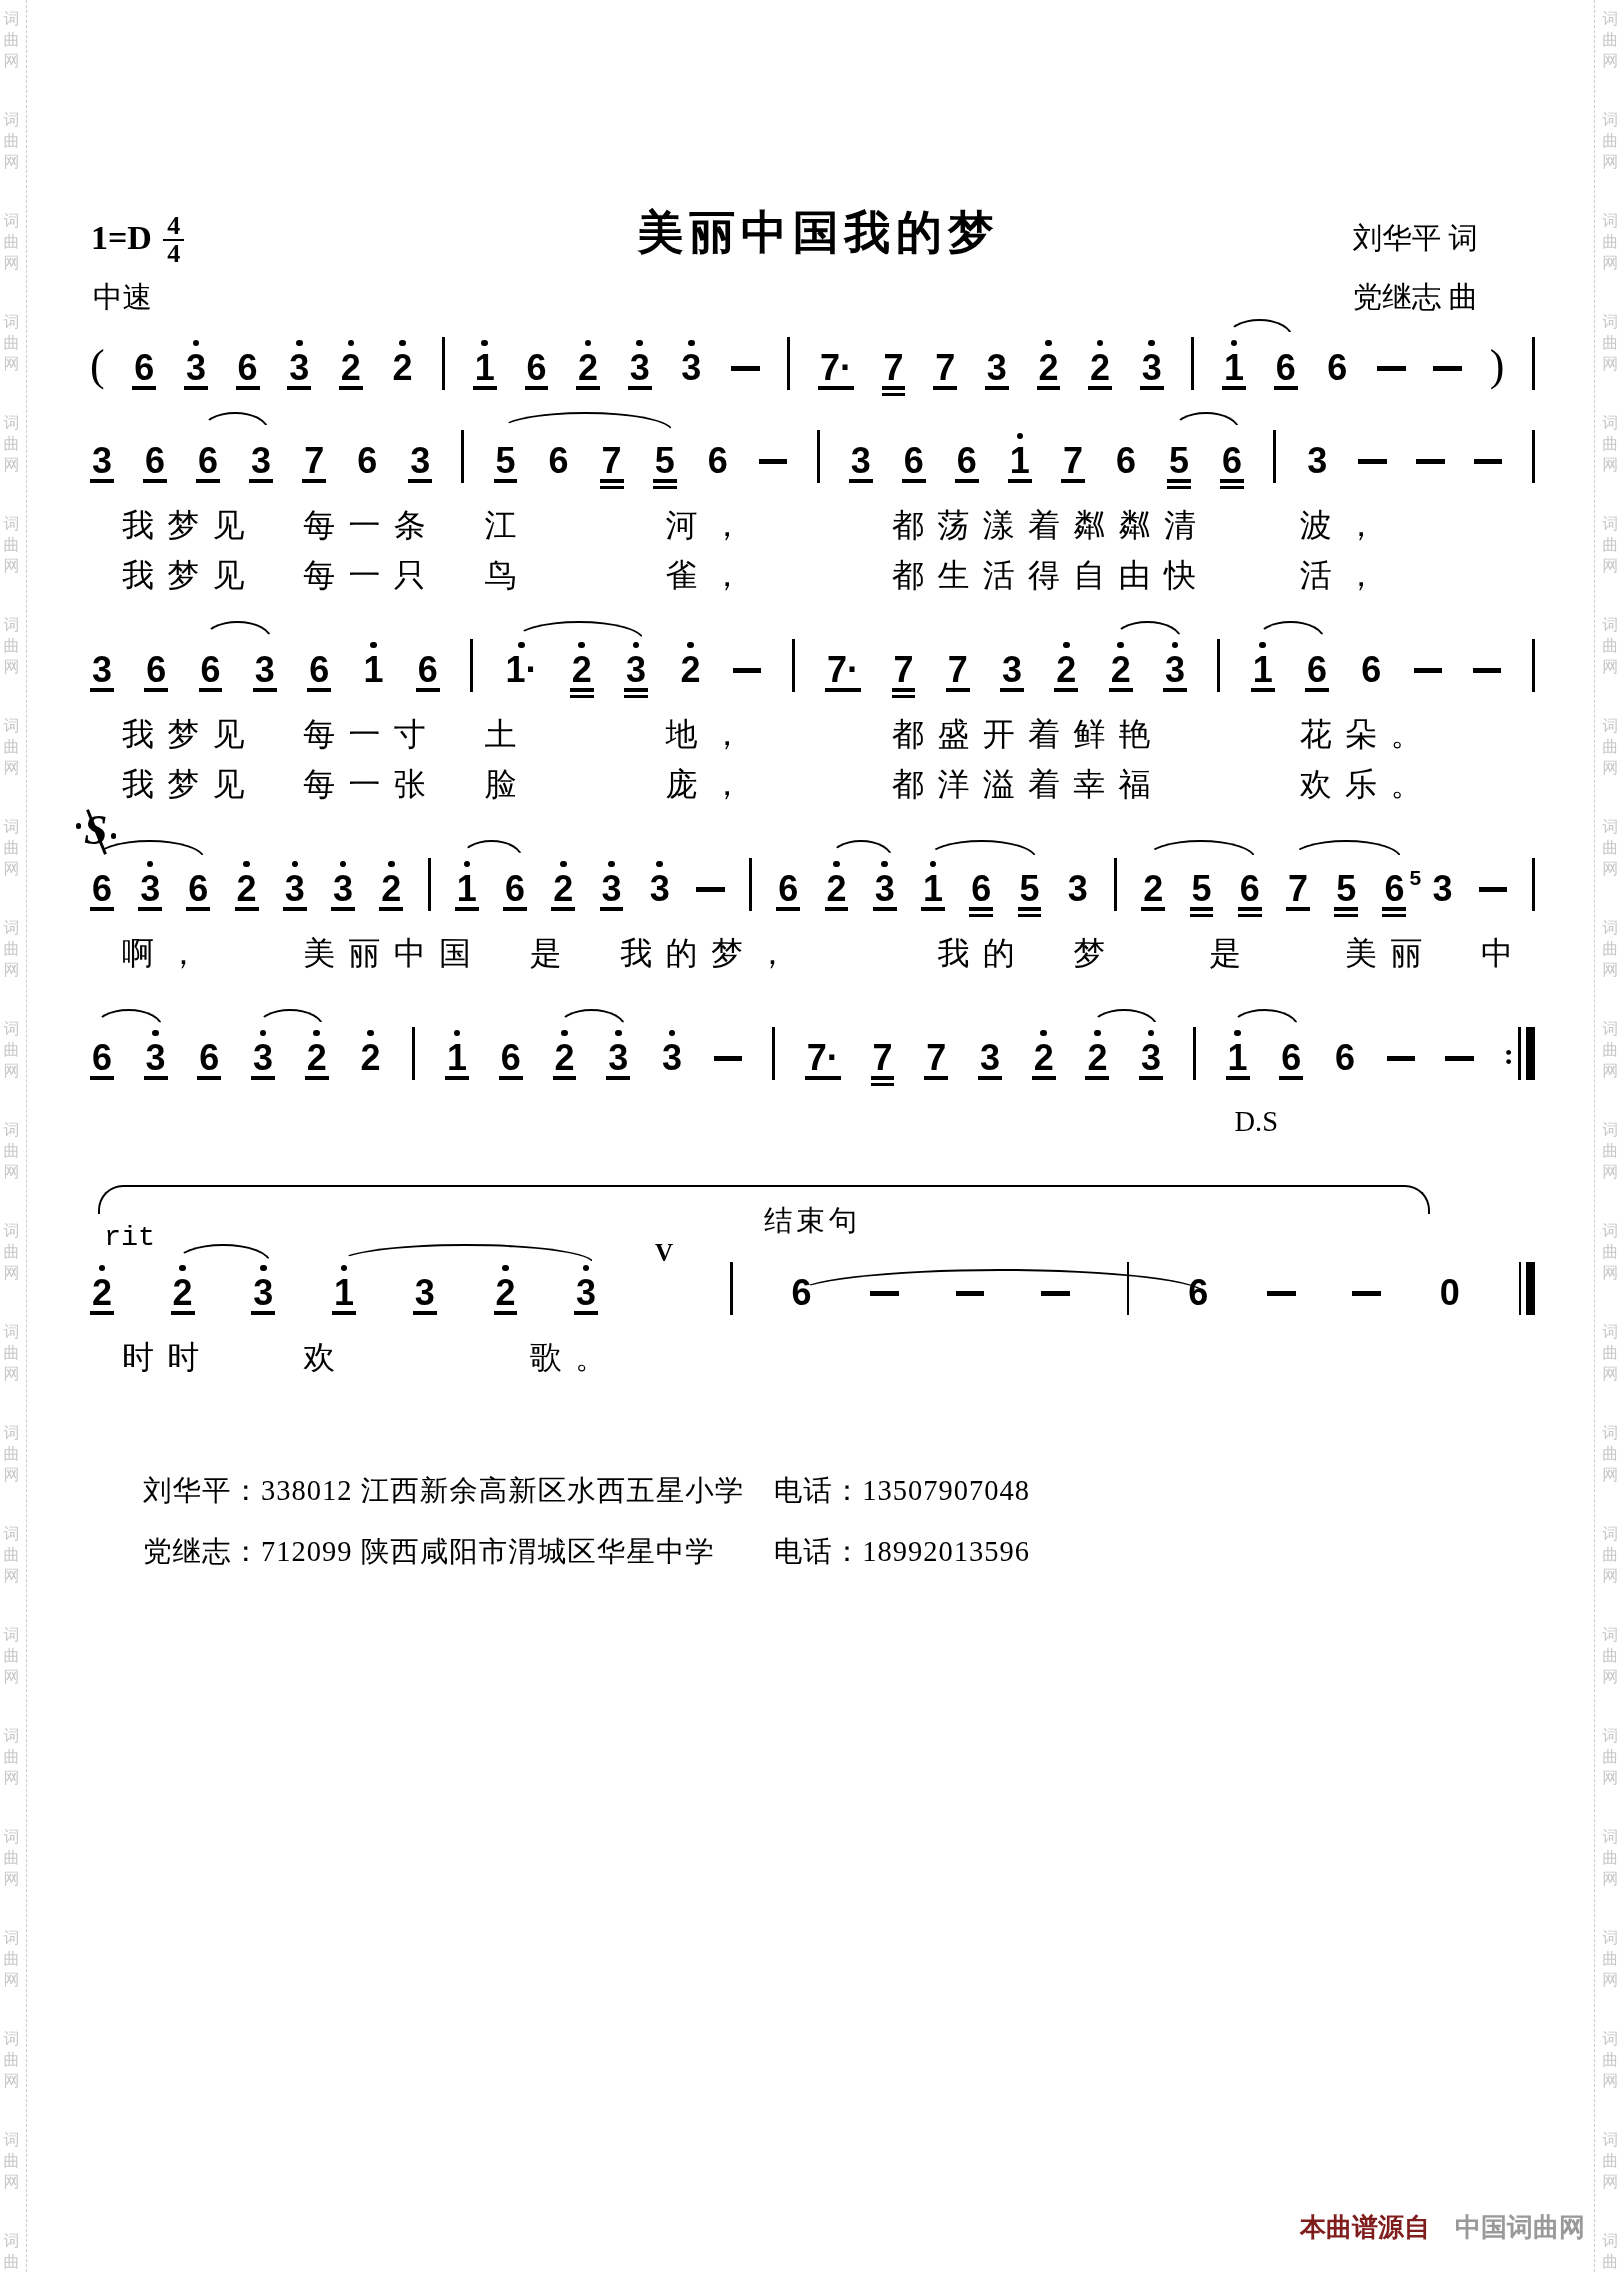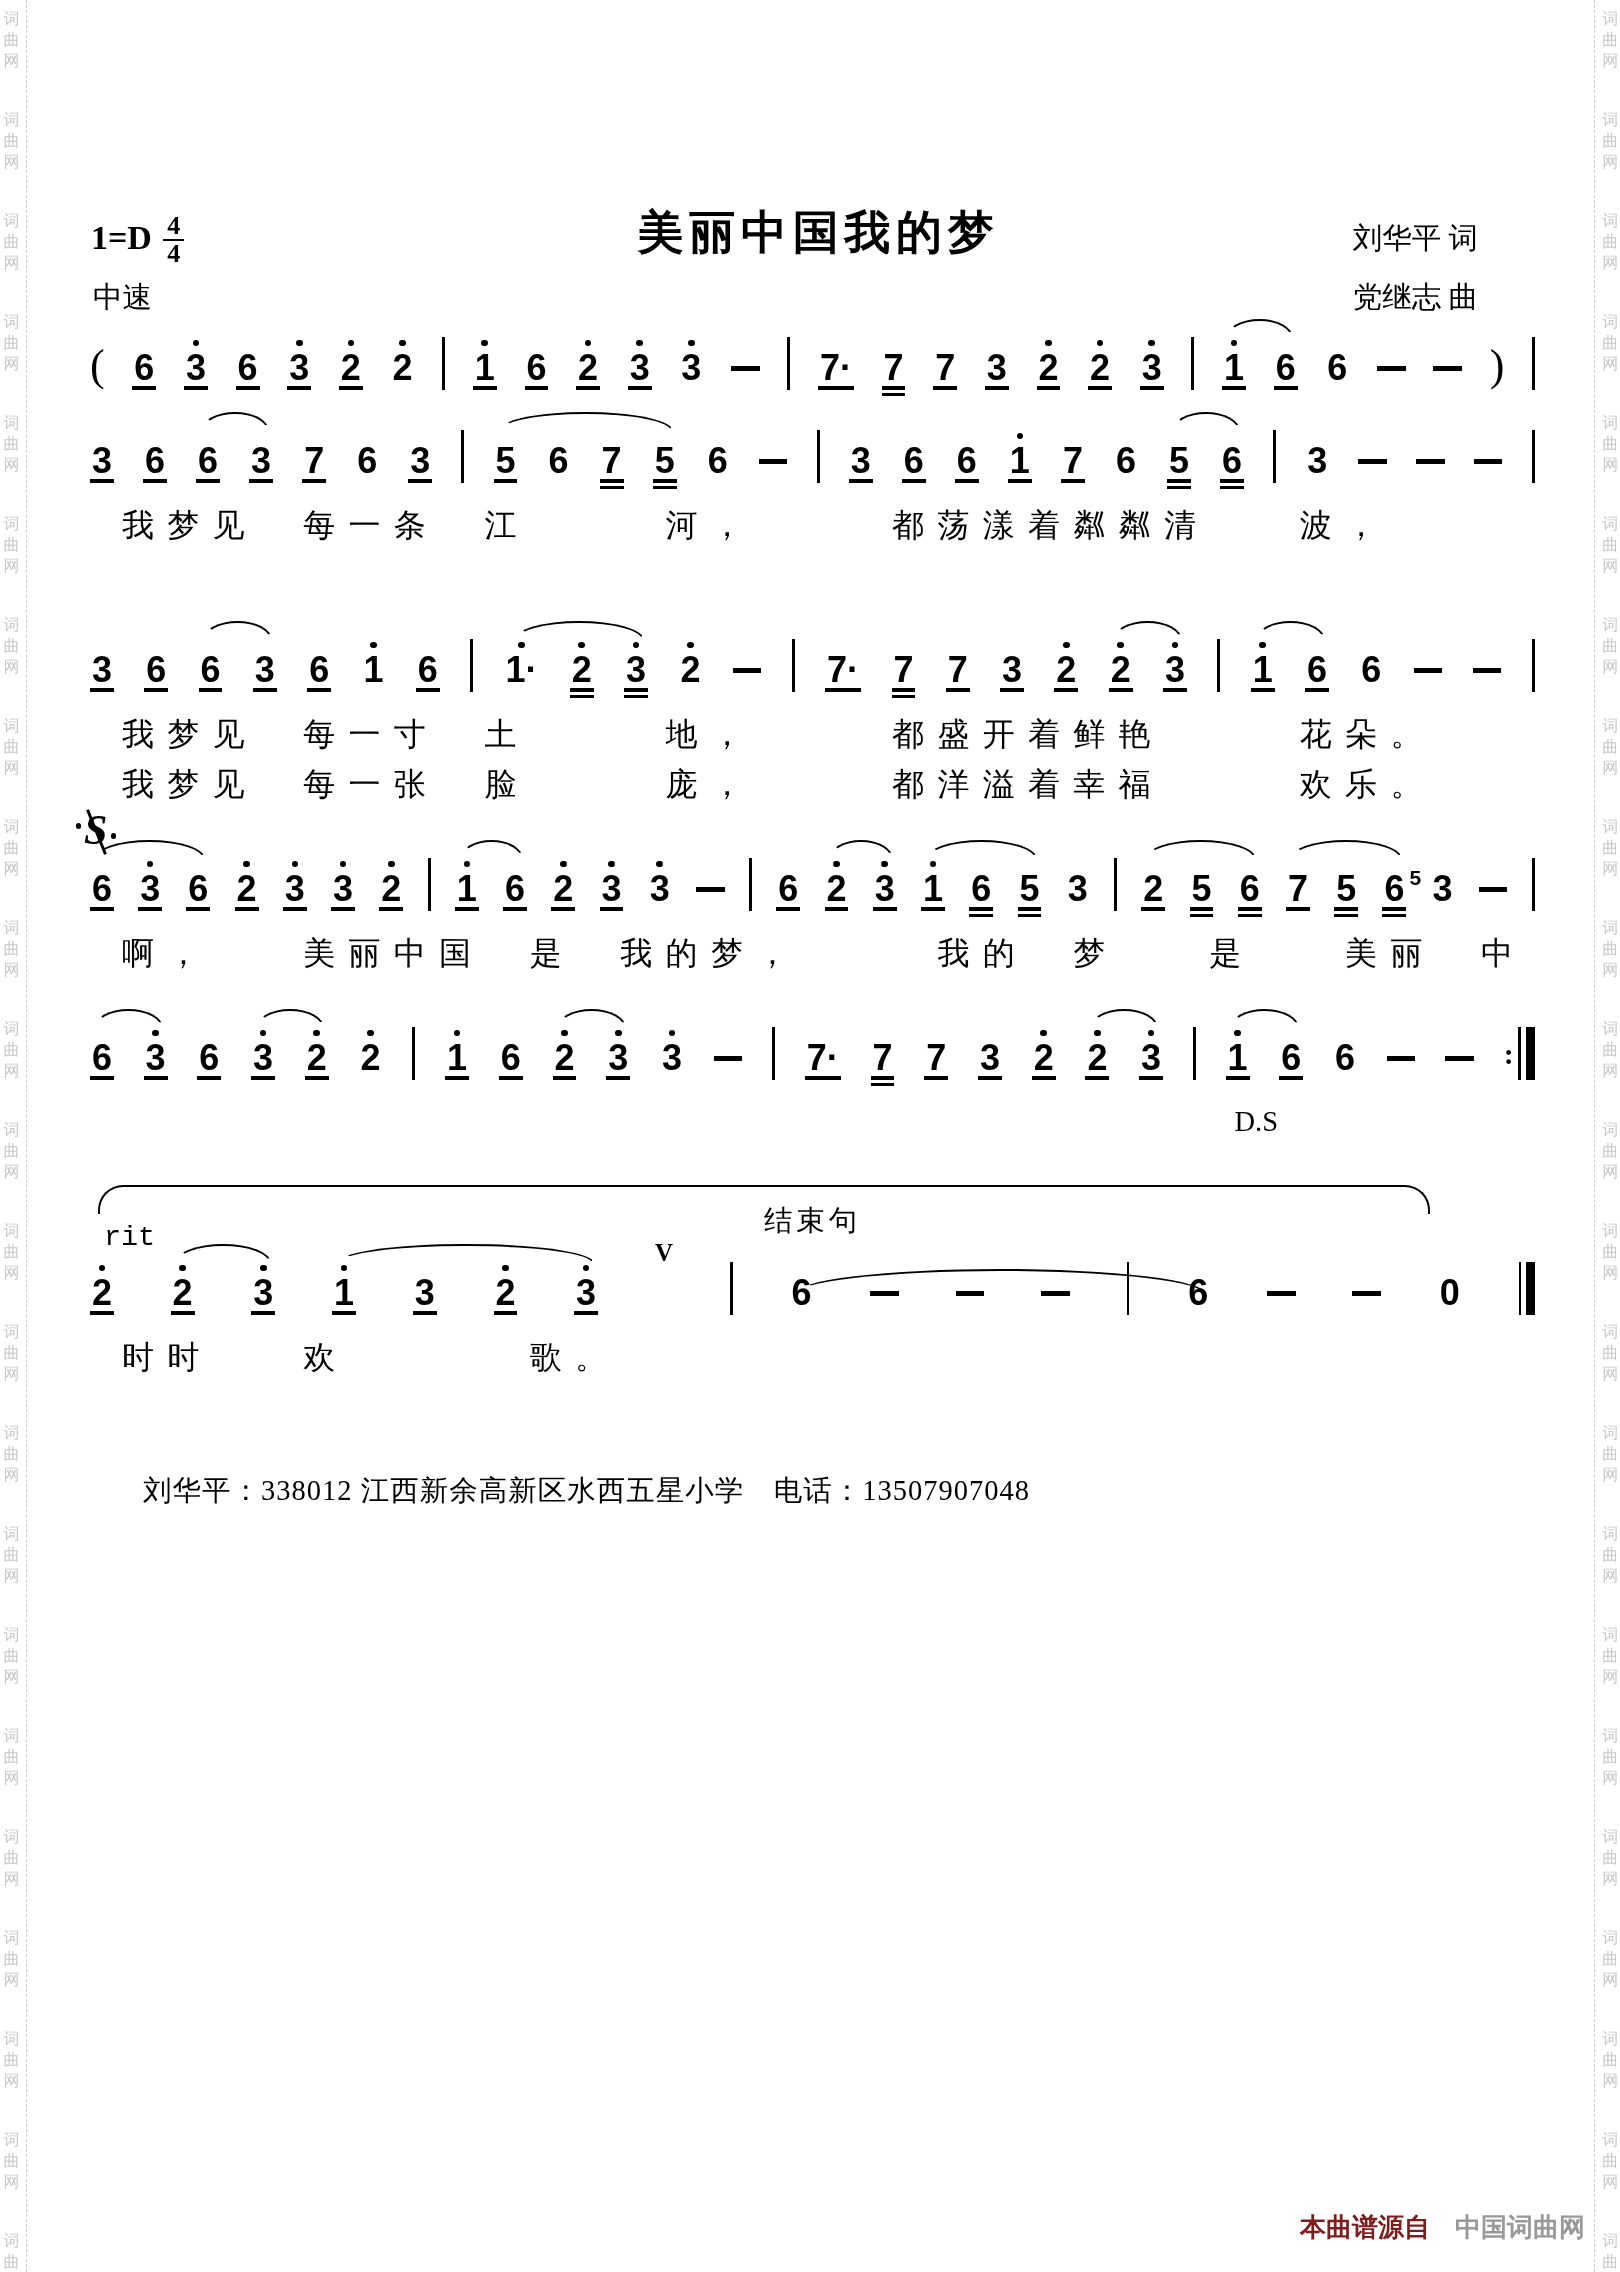--- a/index.html
+++ b/index.html
@@ -530,20 +530,21 @@
           </span>
           <span class="tok dash"></span>
           <span class="tok dash"></span>
           <span class="tok dash"></span>
           <span class="tok bar"></span>
           <span class="arc" style="left: 111px; width: 68px;"></span>
           <span class="arc" style="left: 408px; width: 175px;"></span>
           <span class="arc" style="left: 1082px; width: 68px;"></span>
         </div>
         <div class="lyr">我梦见　每一条　江　　　河，　　　都荡漾着粼粼清　　波，</div>
+        <div class="lyr">我梦见　每一只　鸟　　　雀，　　　都生活得自由快　　活，</div>
       </div>
       <div class="music-line" style="top: 621px;">
         <div class="notes-row">
           <span class="tok note">
             <span class="dotA empty"></span>
             <span class="digit">3</span>
             <span class="uz">
               <span class="ul"></span>
             </span>
           </span>
@@ -1149,18 +1150,19 @@
           <span class="arc" style="left: 704px; width: 412px; top: 25px; height: 25px;"></span>
         </div>
         <div class="lyr">时时　　欢　　　　歌。</div>
         <div class="bracket"></div>
         <div class="bracket-label">结束句</div>
         <div class="rit">rit</div>
       </div>
     </div>
 
   <div class="contact c1">刘华平：338012 江西新余高新区水西五星小学　电话：13507907048</div>
+  <div class="contact c2">党继志：712099 陕西咸阳市渭城区华星中学　　电话：18992013596</div>
 
   <div class="source">
     <span class="prefix" style="color: #7f1d1d;">本曲谱源自</span><span class="site" style="color: rgb(153, 153, 153);">中国词曲网</span>
   </div>
 </div>
 
 
 </body></html>

